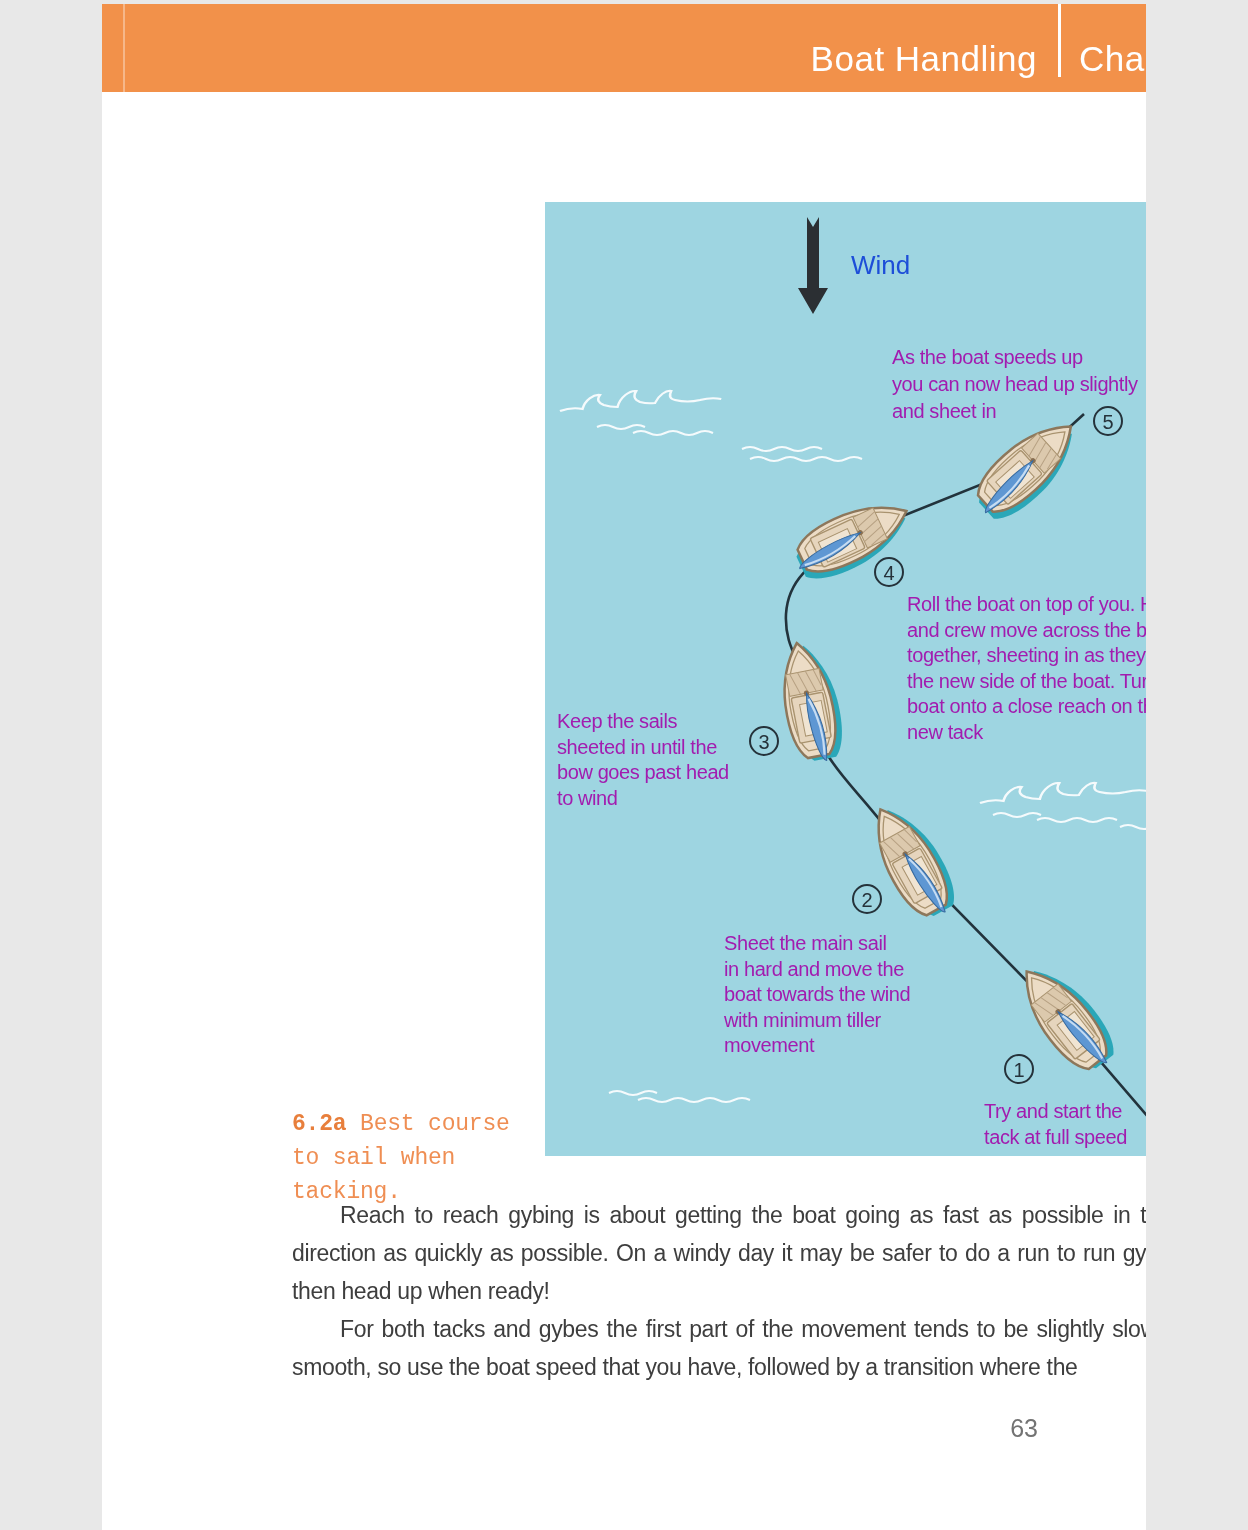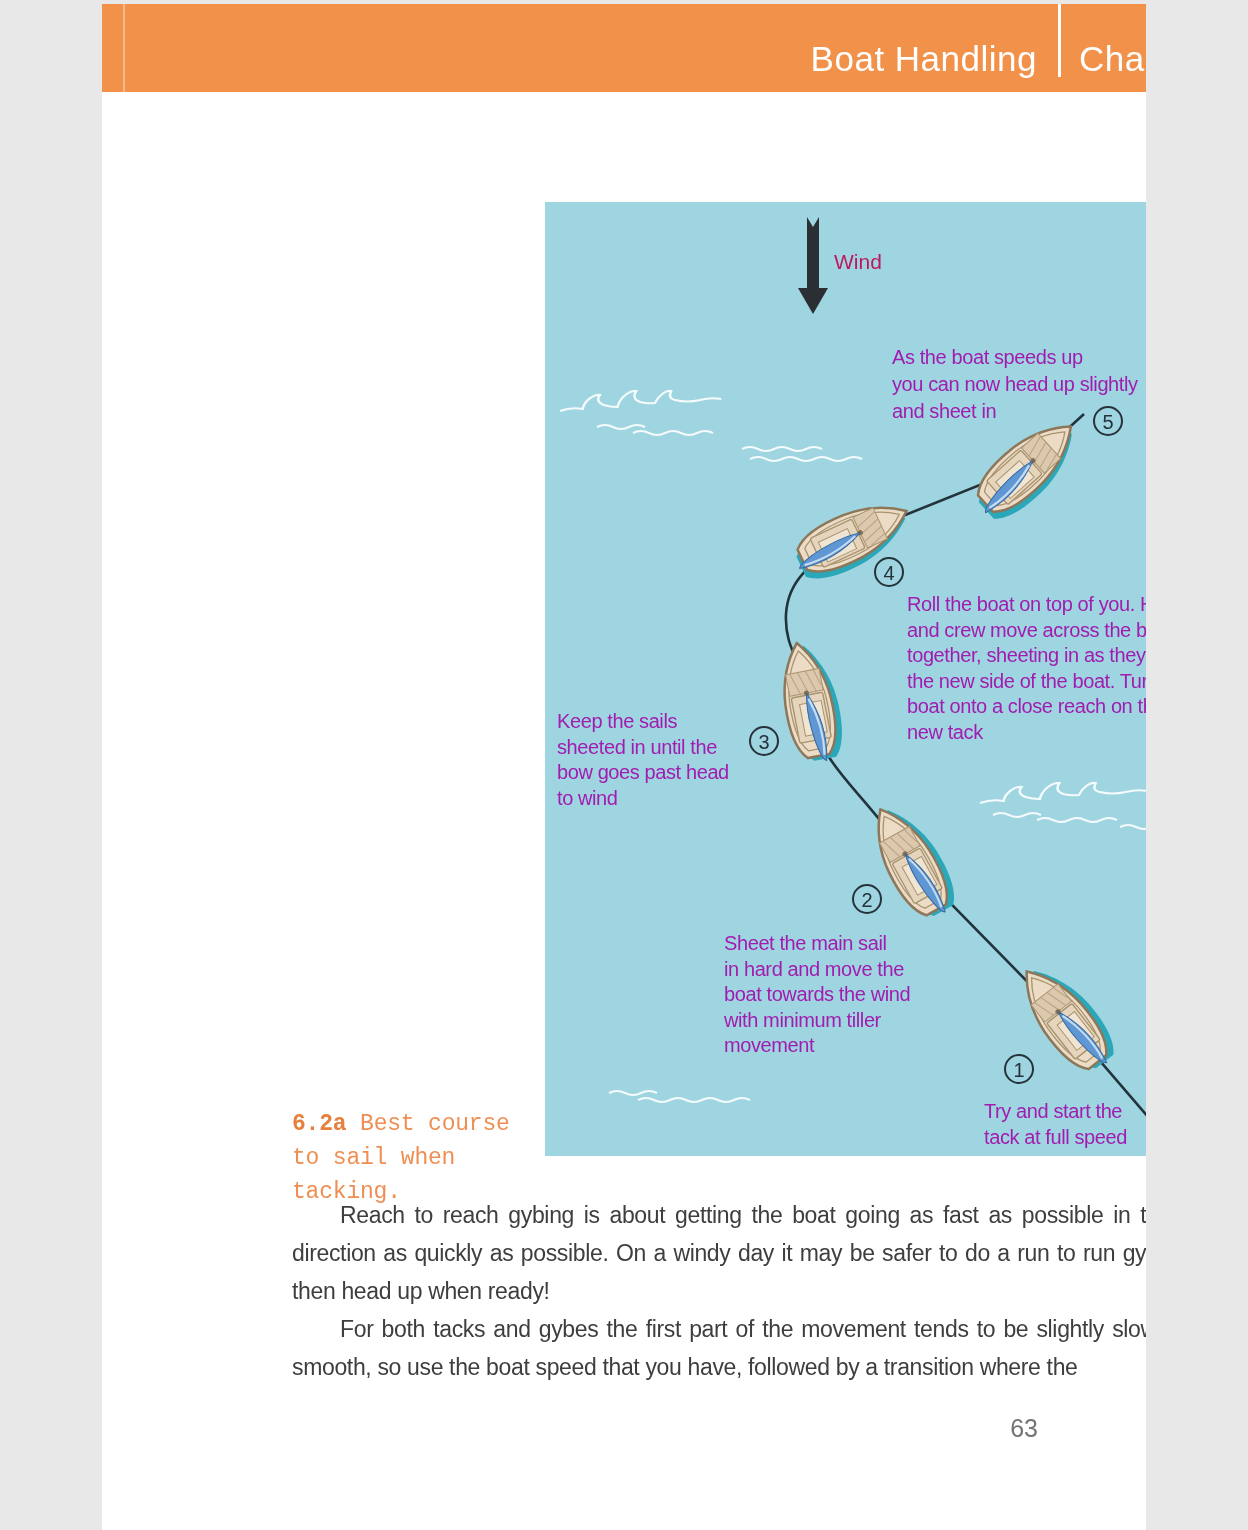--- a/index.html
+++ b/index.html
@@ -15,21 +15,21 @@
   .bar-text{position:absolute;top:37px;font-size:35px;line-height:35px;color:#ffffff;letter-spacing:0.5px;white-space:nowrap;}
   .bar-section{right:313px;text-align:right;}
   .bar-chapter{left:977px;}
   
   .diagram{position:absolute;left:443px;top:198px;width:696px;height:954px;background:#9ed5e1;}
   .diagram svg{position:absolute;left:0;top:0;}
   .anno{
     position:absolute;color:#a21caf;font-size:20px;line-height:25.5px;
     letter-spacing:-0.4px;white-space:pre-line;
   }
-  .wind-label{position:absolute;left:289px;top:48px;font-size:21px;color:#be185d;letter-spacing:0;}
+  .wind-label{position:absolute;left:306px;top:48px;font-size:26px;color:#1d4ed8;letter-spacing:0;}
   .stepnum{
     position:absolute;width:30px;height:30px;border:2.5px solid #25323a;border-radius:50%;
     color:#25323a;font-size:20px;line-height:29px;text-align:center;box-sizing:border-box;
     background:transparent;
   }
   .pos-a1{left:439px;top:897px;}
   .pos-a2{left:179px;top:729px;}
   .pos-a3{left:12px;top:507px;}
   .pos-a4{left:362px;top:390px;}
   .pos-a5{left:347px;top:142px;line-height:27px;}

